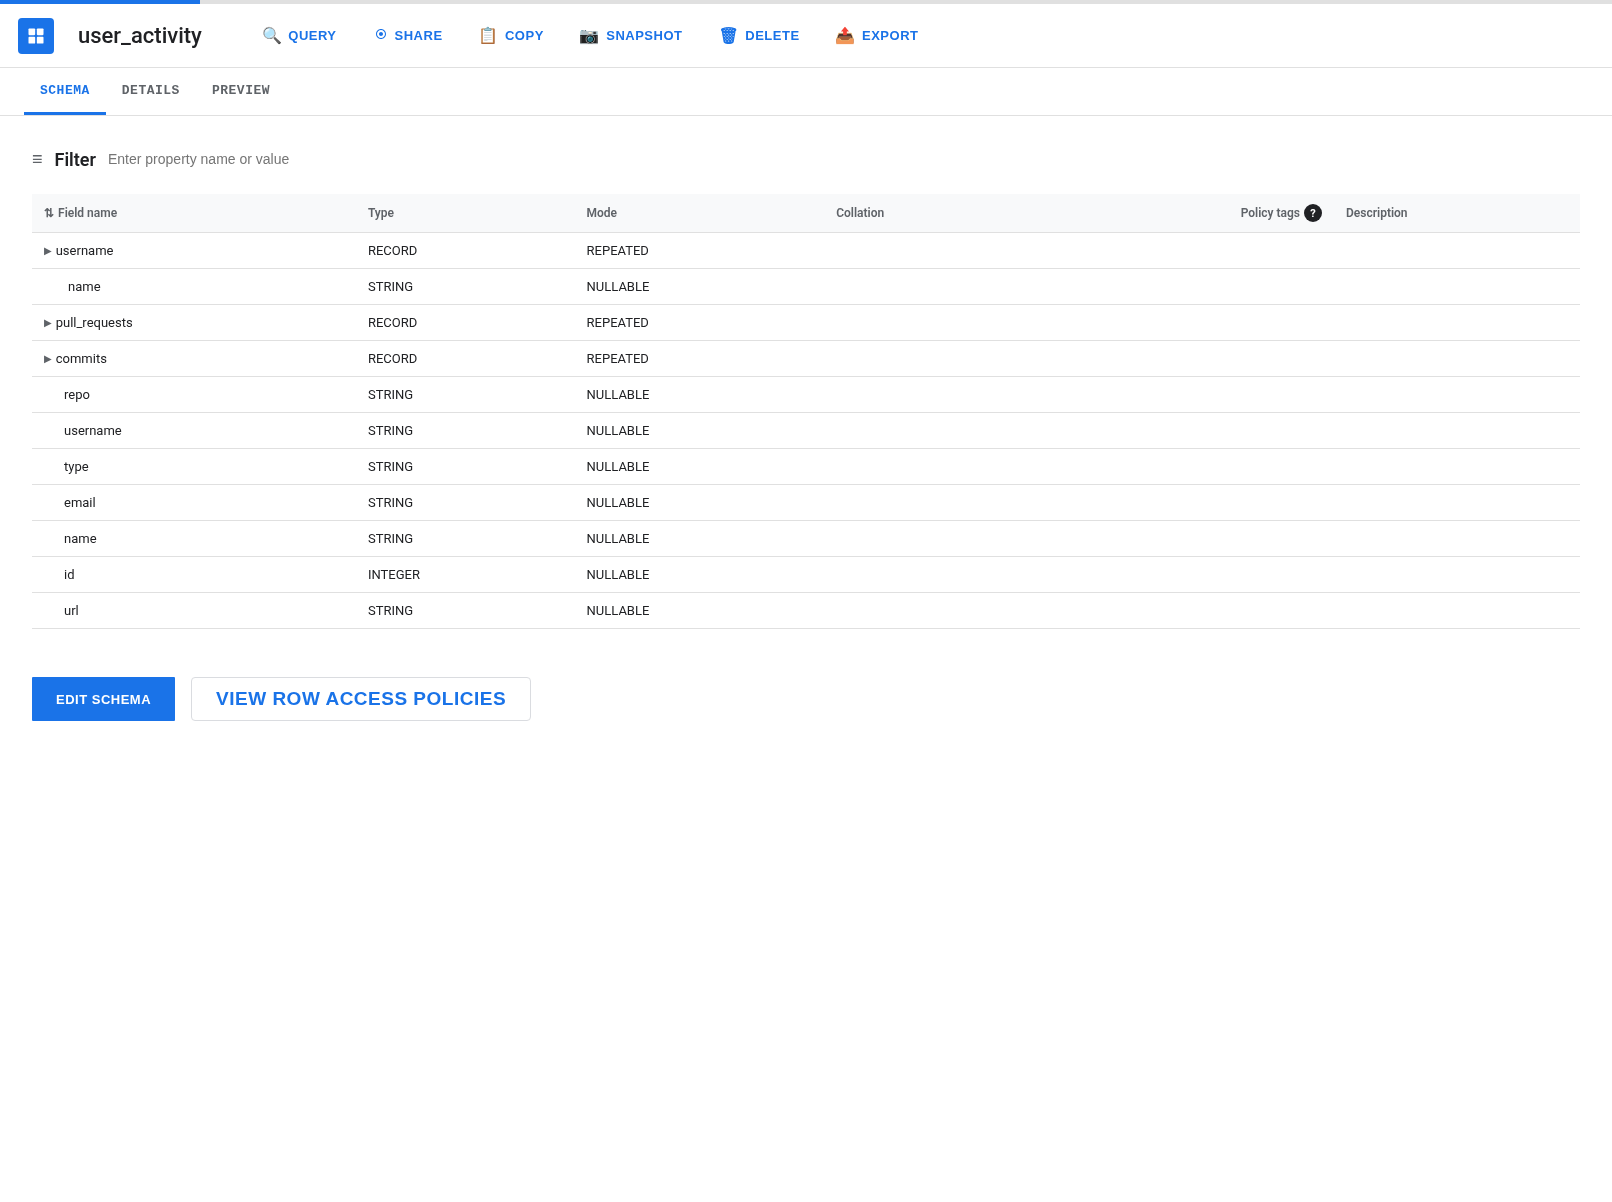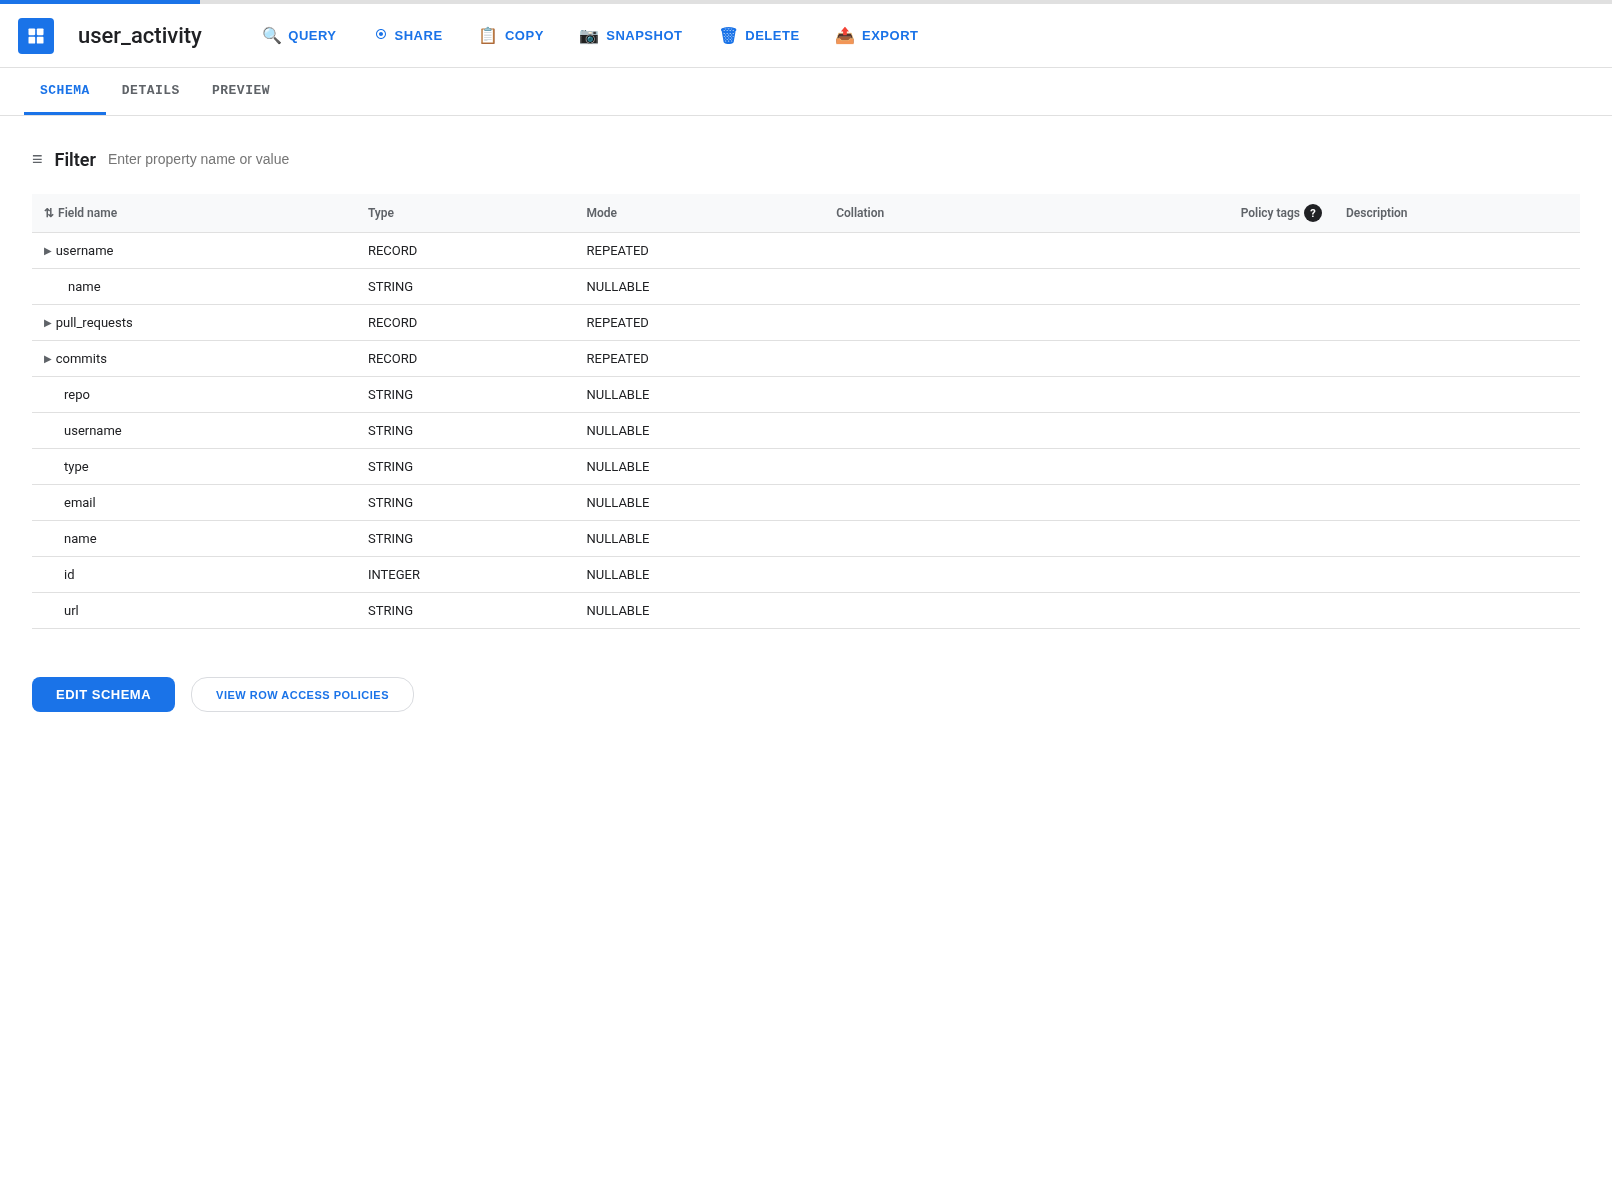--- a/index.html
+++ b/index.html
@@ -178,33 +178,33 @@
       padding: 16px 0;
     }
     .btn-primary {
       background: #1a73e8;
       color: white;
       border: none;
       padding: 10px 24px;
       font-size: 13px;
       font-weight: 600;
       letter-spacing: 0.5px;
-      border-radius: 8px;
+      border-radius: 1px;
       cursor: pointer;
       text-transform: uppercase;
     }
     .btn-secondary {
       background: white;
       color: #1a73e8;
       border: 1px solid #dadce0;
       padding: 10px 24px;
-      font-size: 11px;
+      font-size: 19px;
       font-weight: 600;
       letter-spacing: 0.5px;
-      border-radius: 16px;
+      border-radius: 4px;
       cursor: pointer;
       text-transform: uppercase;
     }
     .filter-lines {
       font-size: 18px;
       color: #5f6368;
     }
     .window-top-bar {
       height: 4px;
       background: #e0e0e0;

